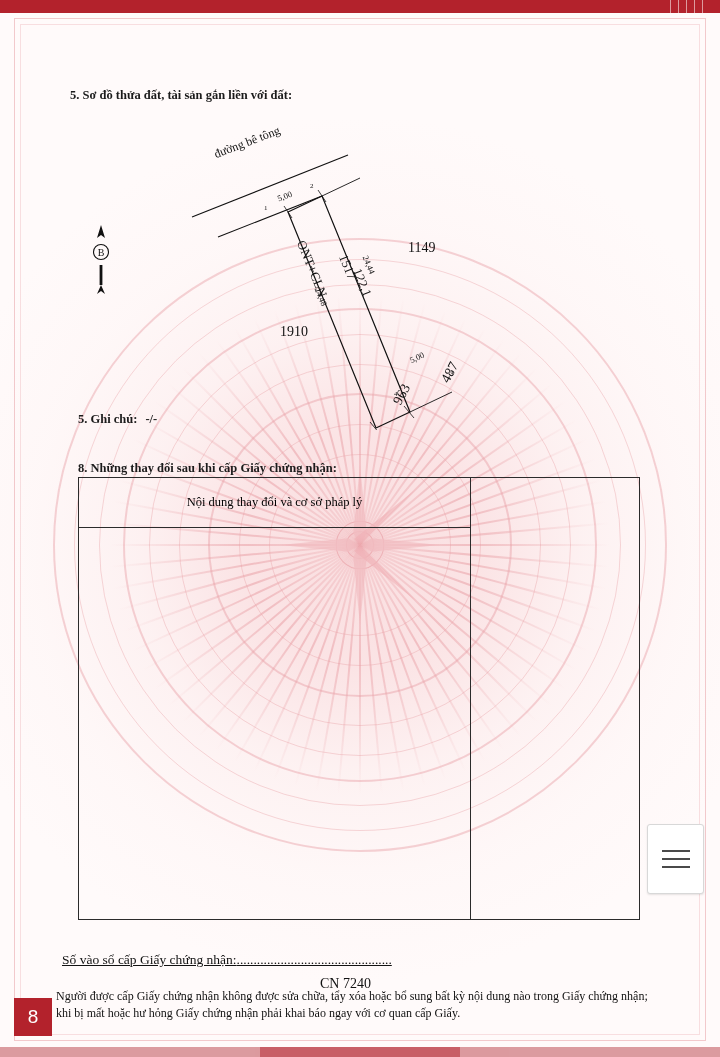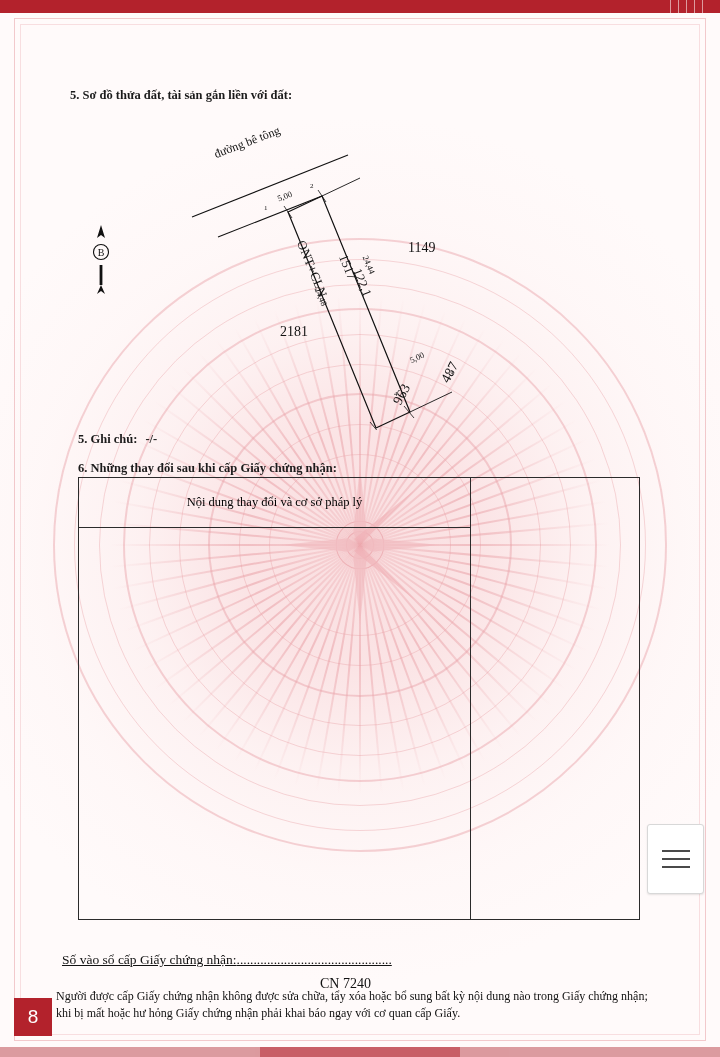--- a/index.html
+++ b/index.html
@@ -108,21 +108,21 @@
   
   .content { position: relative; z-index: 2; }
 
   .section-title {
     position: absolute;
     font-weight: bold;
     font-size: 12.5px;
     color: #1b1b1b;
   }
   #sec4 { left: 70px; top: 88px; }
-  #sec5 { left: 78px; top: 432px; }
+  #sec5 { left: 78px; top: 412px; }
   #sec5 .note-value { font-weight: bold; margin-left: 8px; }
   #sec6 { left: 78px; top: 461px; }
 
   
   .drawing {
     position: absolute;
     left: 60px;
     top: 100px;
     width: 540px;
     height: 330px;
@@ -419,30 +419,30 @@
     <span class="lbl mid" style="left:248px; top:138px; transform:rotate(68deg); transform-origin:left top; font-size:13px;">ONT+CLN</span>
     <span class="lbl mid" style="left:290px; top:152px; transform:rotate(68deg); transform-origin:left top; font-size:13px;">1517</span>
     <span class="lbl mid" style="left:304px; top:166px; transform:rotate(68deg); transform-origin:left top; font-size:13px;">122,1</span>
 
     <span class="lbl small" style="left:310px; top:154px; transform:rotate(68deg); transform-origin:left top;">24,44</span>
     <span class="lbl small" style="left:262px; top:186px; transform:rotate(68deg); transform-origin:left top;">24,48</span>
 
     <span class="lbl small" style="left:348px; top:256px; transform:rotate(-25deg); transform-origin:left top;">5,00</span>
 
     <span class="lbl big" style="left:348px; top:140px;">1149</span>
-    <span class="lbl big" style="left:220px; top:224px;">2181</span>
+    <span class="lbl big" style="left:220px; top:224px;">1910</span>
     <span class="lbl big" style="left:378px; top:278px; transform:rotate(-62deg); transform-origin:left top;">487</span>
     <span class="lbl big" style="left:330px; top:300px; transform:rotate(-62deg); transform-origin:left top;">963</span>
   </div>
 
   <div class="section-title" id="sec5">
     <span>5. Ghi chú:</span><span class="note-value">-/-</span>
   </div>
 
-  <div class="section-title" id="sec6">6. Những thay đổi sau khi cấp Giấy chứng nhận:</div>
+  <div class="section-title" id="sec6">8. Những thay đổi sau khi cấp Giấy chứng nhận:</div>
 
   <div class="changes-table">
     <div class="col-left">
       <div class="col-head">Nội dung thay đổi và cơ sở pháp lý</div>
       <div class="col-body"></div>
     </div>
   </div>
 
   <div class="stamp-box">
     <span class="bar"></span>

